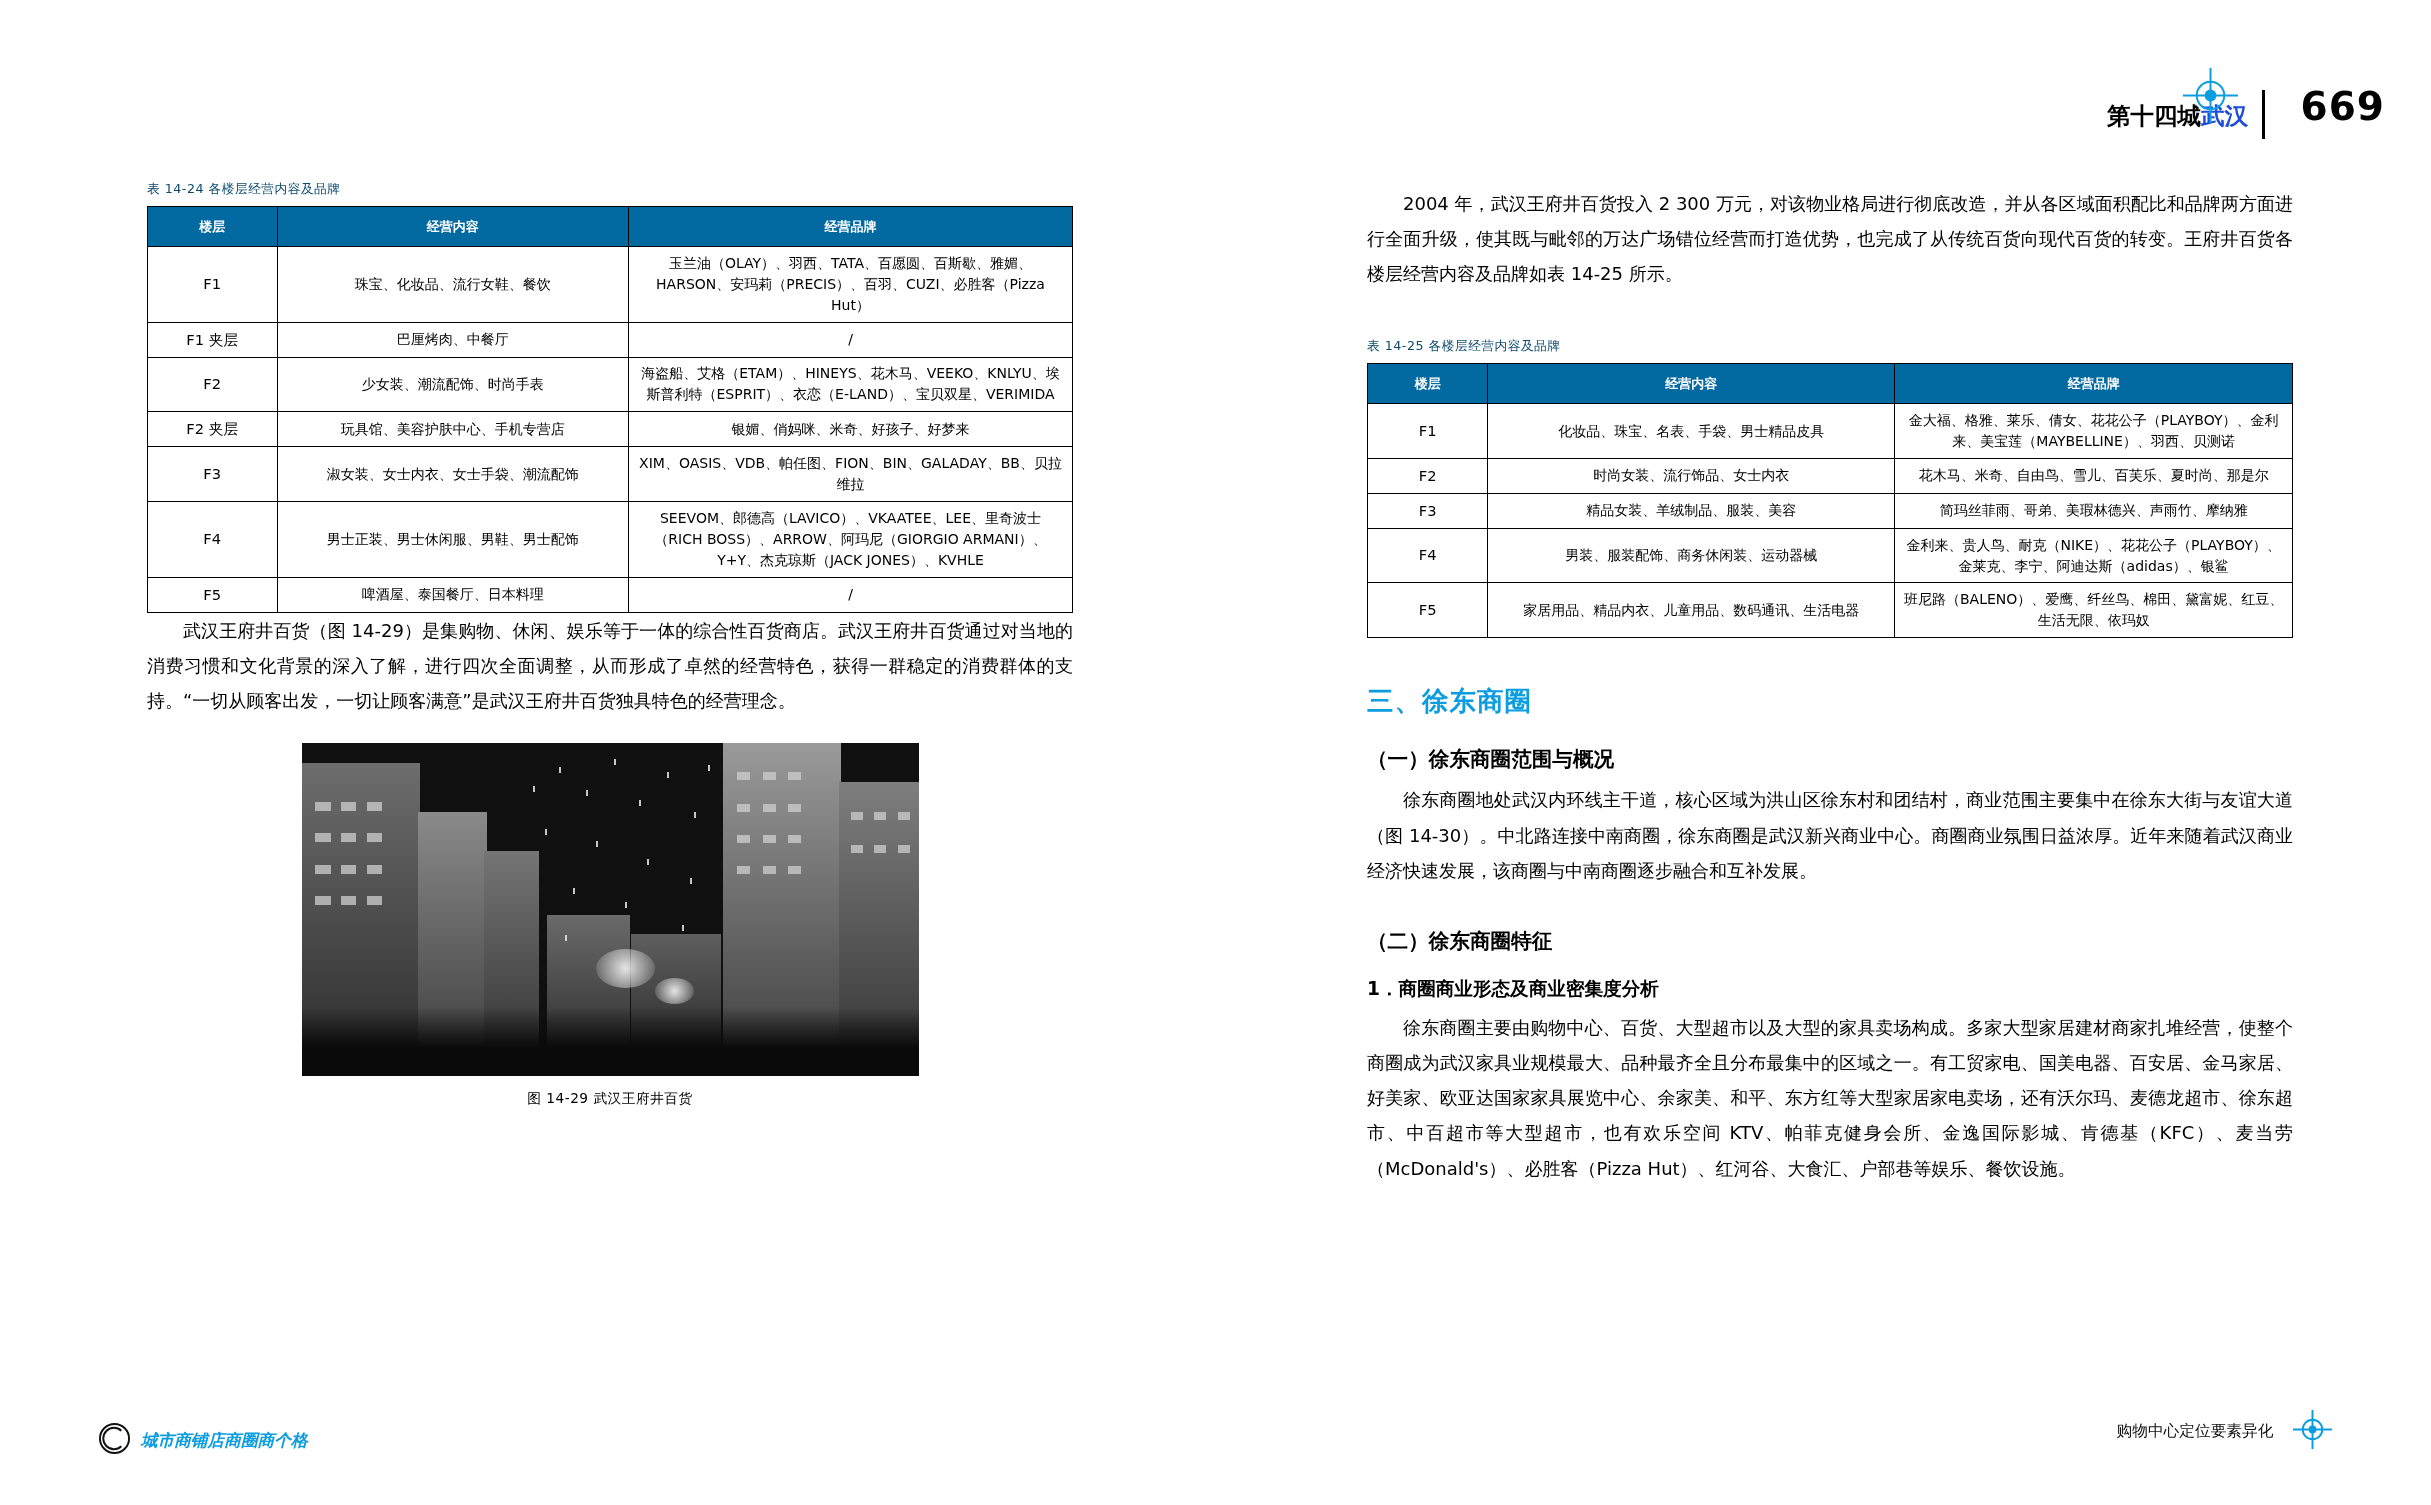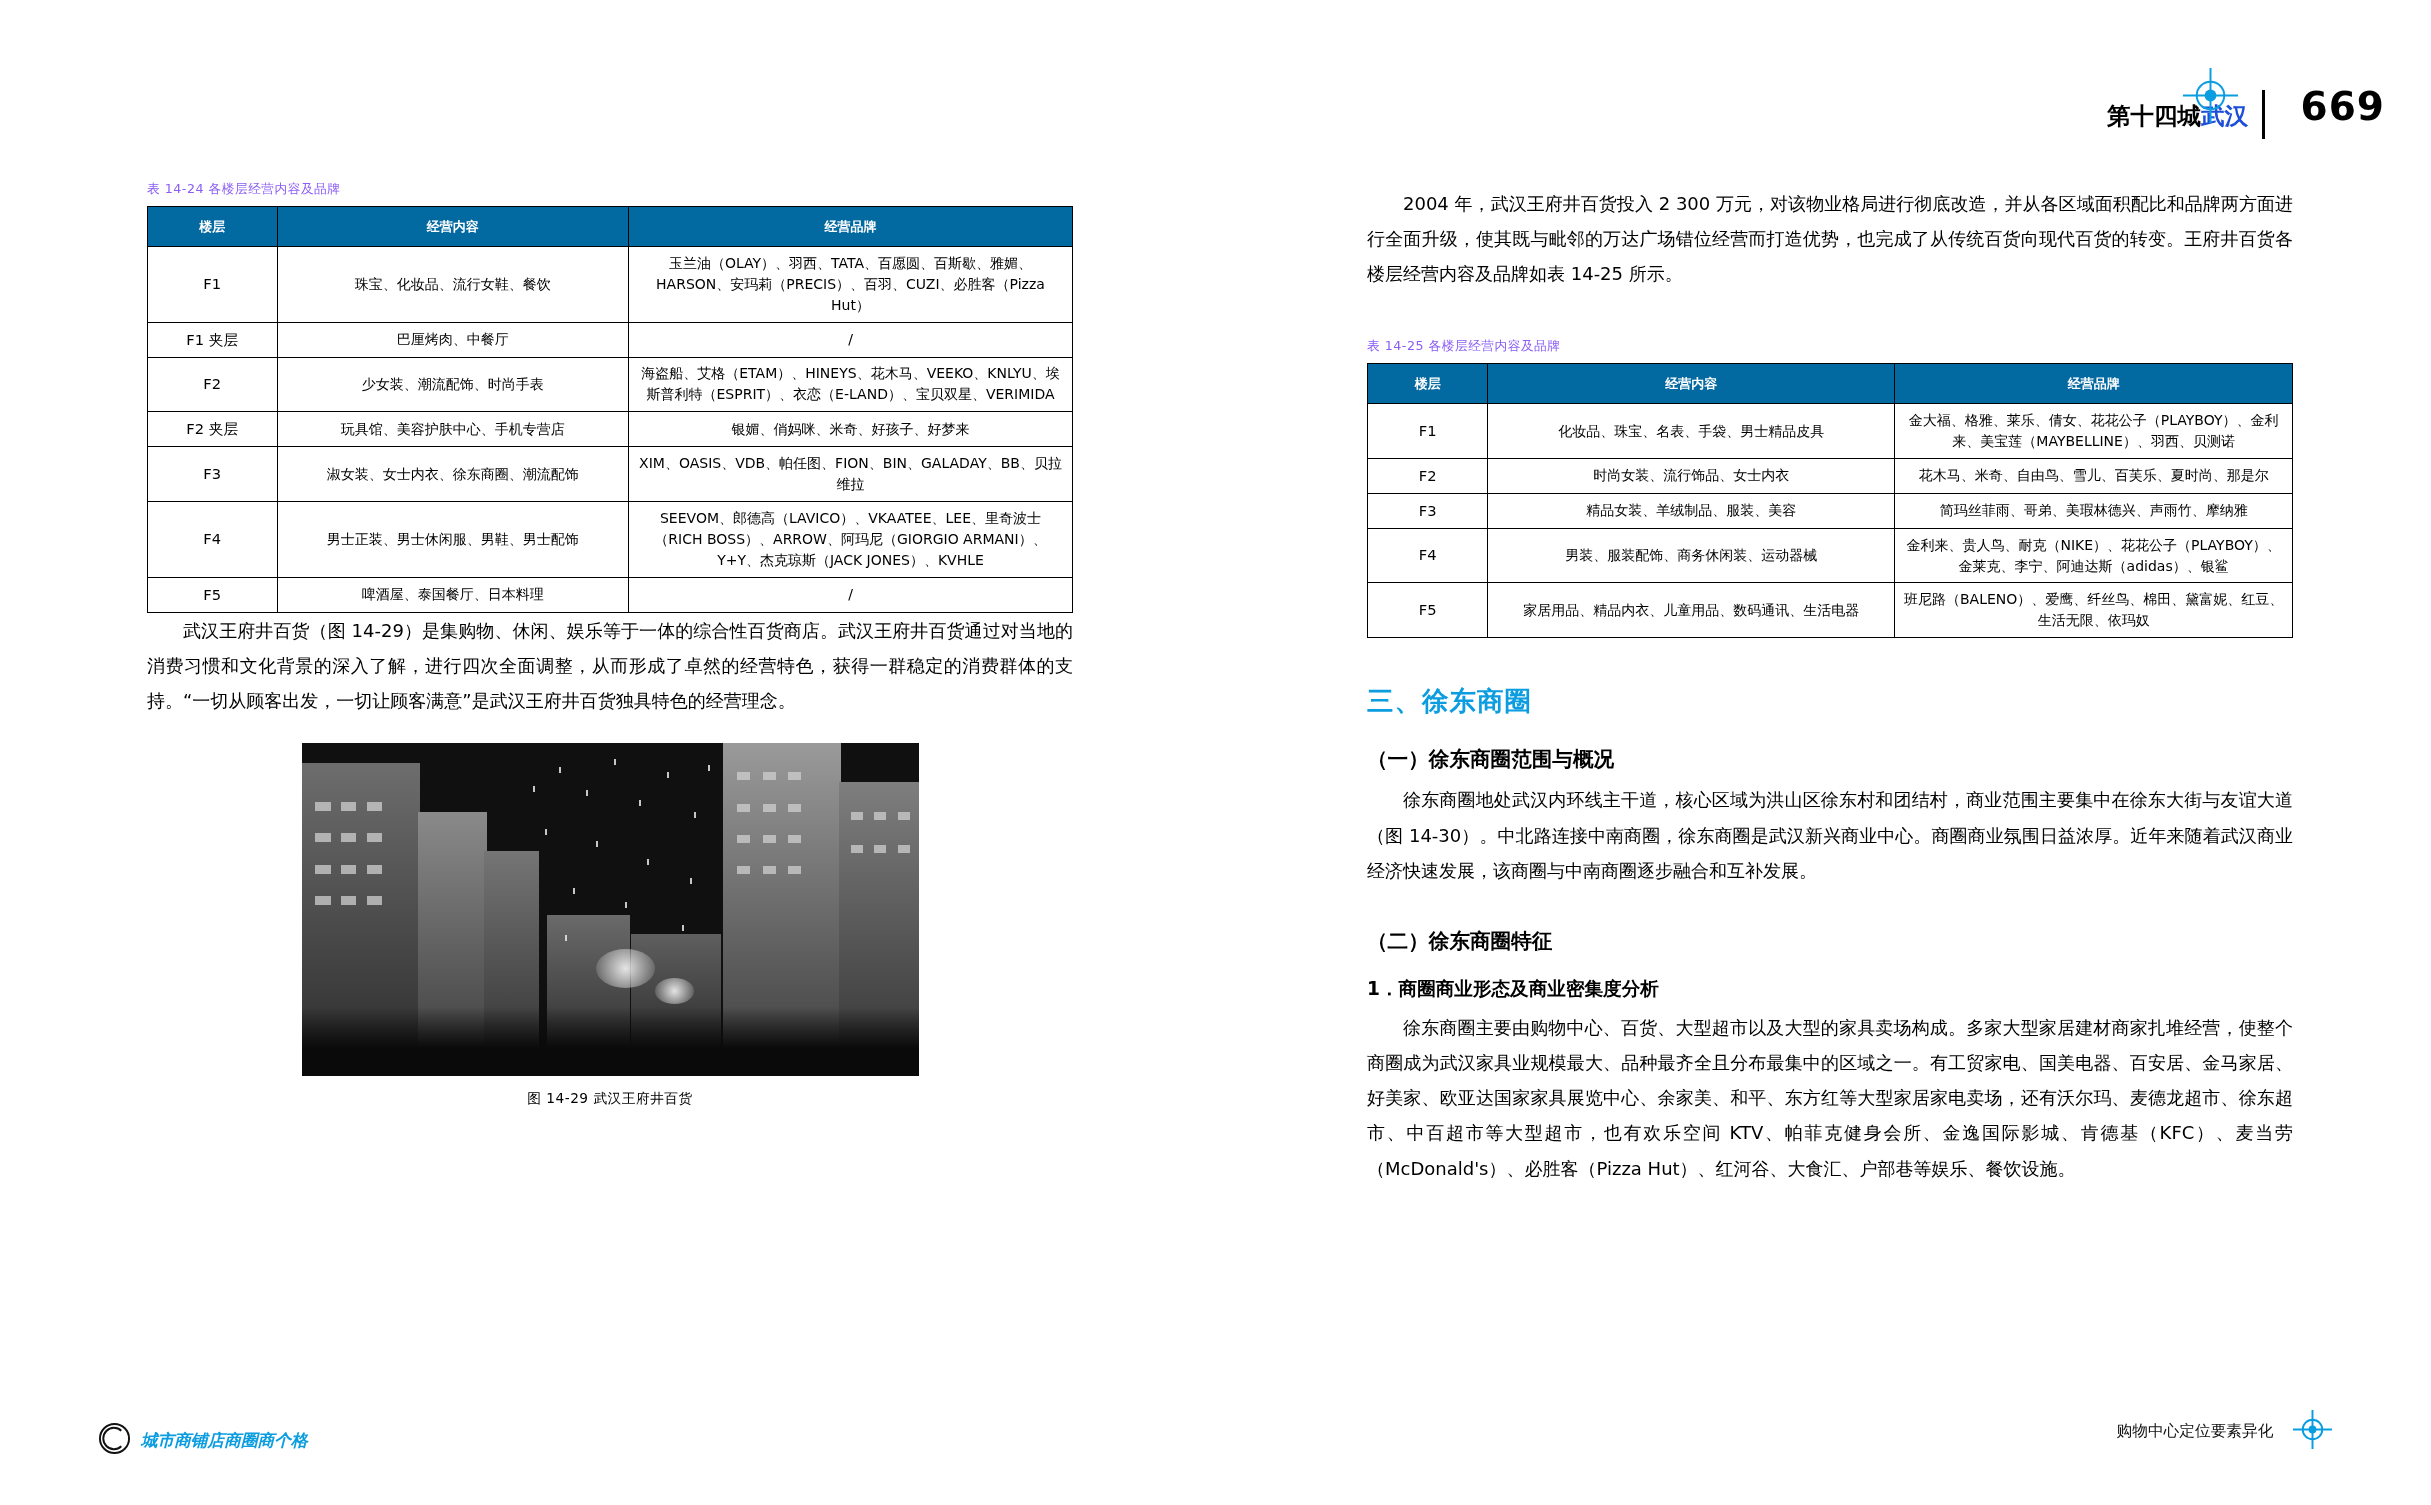--- a/index.html
+++ b/index.html
@@ -32,21 +32,21 @@
   
   .ftr-left{position:absolute;left:98px;bottom:47px;display:flex;align-items:center;gap:9.8px;}
   .ftr-left-txt{font-family:"DejaVu Serif","Liberation Serif",serif;font-style:italic;font-size:16.7px;color:#0b9de0;font-weight:bold;}
   .ftr-right{position:absolute;right:98px;bottom:51px;display:flex;align-items:center;gap:17.6px;}
   .ftr-right-txt{font-size:15.7px;color:#111;}
 
   
   .col-left{position:absolute;left:147px;top:181px;width:926px;}
   .col-right{position:absolute;left:1367px;top:186px;width:926px;}
 
-  .tbl-cap{font-size:12.7px;color:#8b5cf6;margin-bottom:7.8px;letter-spacing:0.5px;}
+  .tbl-cap{font-size:12.7px;color:#0c4a6e;margin-bottom:7.8px;letter-spacing:0.5px;}
   table.biz{border-collapse:collapse;width:100%;table-layout:fixed;}
   table.biz th,table.biz td{border:1px solid #000;padding:5.9px 7.8px;font-size:14px;text-align:center;vertical-align:middle;line-height:1.5;}
   table.biz thead th{background:#0369a1;color:#fff;font-weight:bold;font-size:13px;padding:9.8px 5.9px;border-color:#000;}
   table.biz td.floor{font-size:14.7px;}
   table.biz td.content{font-size:14px;}
   table.biz td.brand{font-size:14px;text-align:center;}
 
   .h3{font-size:18.6px;font-weight:bold;margin:37px 0 11.8px 0;}
   p.body{font-size:18px;line-height:1.95;text-indent:2em;margin:0 0 5.9px 0;text-align:justify;}
 
@@ -120,21 +120,21 @@
           <td class="content">少女装、潮流配饰、时尚手表</td>
           <td class="brand">海盗船、艾格（ETAM）、HINEYS、花木马、VEEKO、KNLYU、埃斯普利特（ESPRIT）、衣恋（E-LAND）、宝贝双星、VERIMIDA</td>
         </tr>
         <tr>
           <td class="floor">F2 夹层</td>
           <td class="content">玩具馆、美容护肤中心、手机专营店</td>
           <td class="brand">银媚、俏妈咪、米奇、好孩子、好梦来</td>
         </tr>
         <tr>
           <td class="floor">F3</td>
-          <td class="content">淑女装、女士内衣、徐东商圈、潮流配饰</td>
+          <td class="content">淑女装、女士内衣、女士手袋、潮流配饰</td>
           <td class="brand">XIM、OASIS、VDB、帕任图、FION、BIN、GALADAY、BB、贝拉维拉</td>
         </tr>
         <tr>
           <td class="floor">F4</td>
           <td class="content">男士正装、男士休闲服、男鞋、男士配饰</td>
           <td class="brand">SEEVOM、郎德高（LAVICO）、VKAATEE、LEE、里奇波士（RICH BOSS）、ARROW、阿玛尼（GIORGIO ARMANI）、Y+Y、杰克琼斯（JACK JONES）、KVHLE</td>
         </tr>
         <tr>
           <td class="floor">F5</td>
           <td class="content">啤酒屋、泰国餐厅、日本料理</td>

